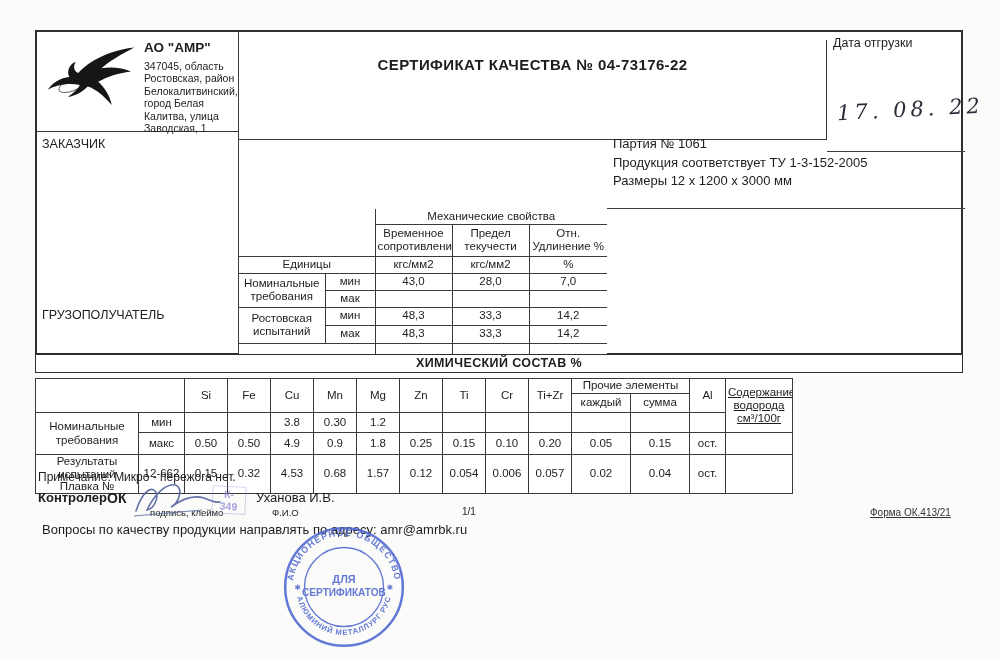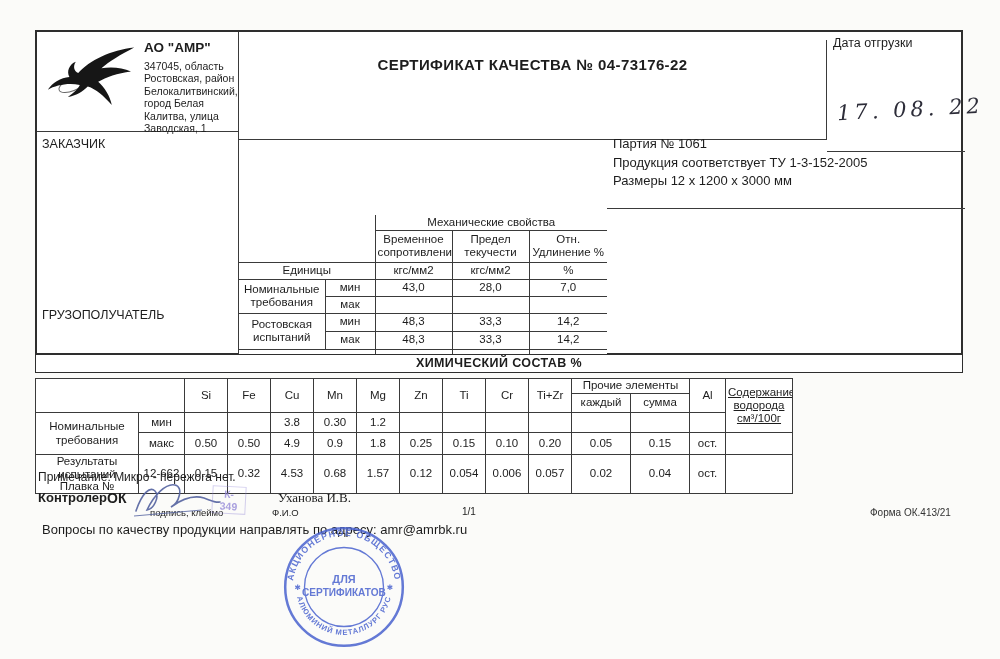--- a/index.html
+++ b/index.html
@@ -49,21 +49,21 @@
   .consignee-label { position:absolute; left:5px; top:176px; font-size:12.5px; }
 
   .info-lines { position:absolute; left:6px; top:3px; font-size:13px; line-height:18.5px; }
 
   
   table { border-collapse:collapse; table-layout:fixed; background:#fff; }
   td {
     border:1.4px solid #3a3a3a; text-align:center; vertical-align:middle;
     font-size:11.5px; line-height:1.15; padding:0 2px; overflow:hidden;
   }
-  .mech-table { position:absolute; left:202px; top:177px; width:368px; height:148px;margin-top:6px; }
+  .mech-table { position:absolute; left:202px; top:177px; width:368px; height:148px; }
   .mech-table tr:nth-child(1) td { height:15px; border-top:none; }
   .mech-table tr:nth-child(2) td { height:32px; }
   .mech-table tr:nth-child(3) td { height:17px; }
   .mech-table tr:nth-child(4) td { height:17px; }
   .mech-table tr:nth-child(5) td { height:17px; }
   .mech-table tr:nth-child(6) td { height:18px; }
   .mech-table tr:nth-child(7) td { height:18px; }
   .mech-table tr:nth-child(8) td { height:14px; border-bottom:none; }
   .mech-table td:first-child { border-left:none; }
   .mech-table td.lastcol { border-right:none; }
@@ -81,25 +81,25 @@
   .chem-table tr:nth-child(4) td { height:22px; }
   .chem-table tr:nth-child(5) td { height:24px; }
   .small-label { font-size:8.5px; line-height:1.1; }
   .tiny { font-size:9.5px; }
   .h2o-head { font-size:10px; line-height:1.15;text-decoration:underline; }
 
   
   .note-line      { left:38px; top:470px; font-size:12px; }
   .controller-lbl { left:38px; top:490px; font-size:13px; font-weight:bold; }
   .controller-dep { left:107px; top:490px; font-size:14px; font-weight:bold; }
-  .controller-name{ left:278px; top:490px; font-size:13px;font-family:Liberation Serif, serif; }
+  .controller-name{ left:256px; top:490px; font-size:13px; }
   .sig-caption    { left:150px; top:507px; font-size:9.5px; }
   .fio-caption    { left:272px; top:507px; font-size:9.5px; }
   .page-no        { left:462px; top:506px; font-size:10px; }
-  .form-no        { left:870px; top:507px; font-size:10px; color:#333; }
+  .form-no        { left:870px; top:507px; font-size:10px; color:#333;text-decoration:underline; }
   .questions-line { left:42px; top:522px; font-size:13px; }
 
   .signature { position:absolute; left:132px; top:479px; }
   .hand-stamp {
     position:absolute; left:212px; top:486px; padding:1px 7px;
     color:#8f83d6; font-size:10.5px; font-weight:bold; line-height:12px;
     border:1px solid rgba(143,131,214,.5); transform:rotate(3deg); opacity:.75;
     text-align:center; white-space:pre-line;
   }
   .stamp { position:absolute; left:281px; top:524px; opacity:.85; }

